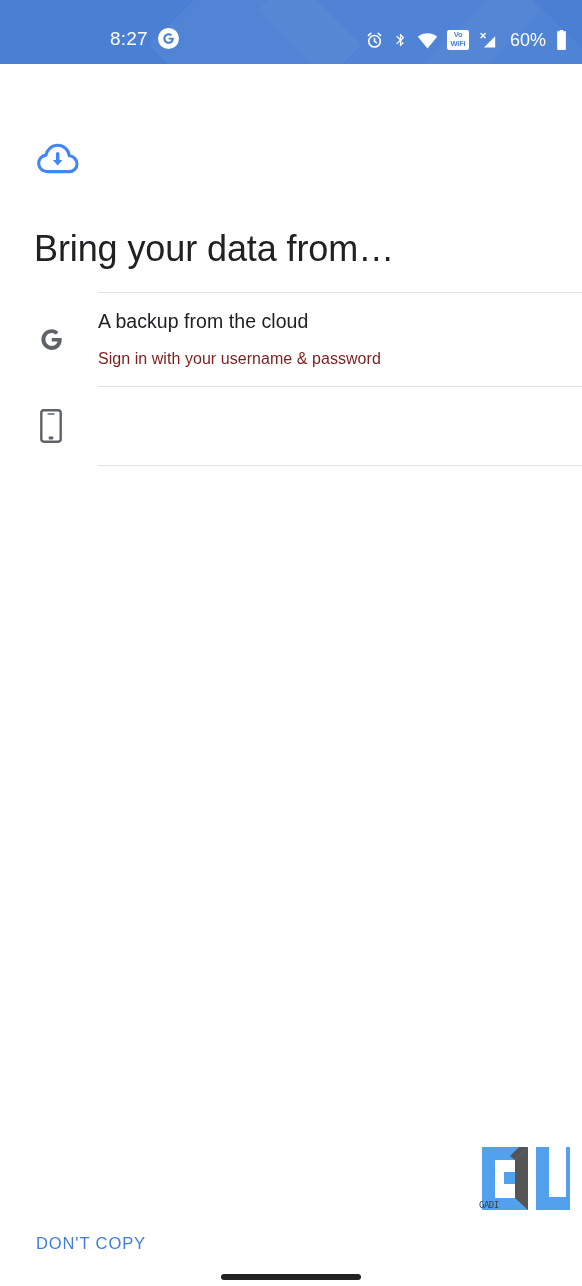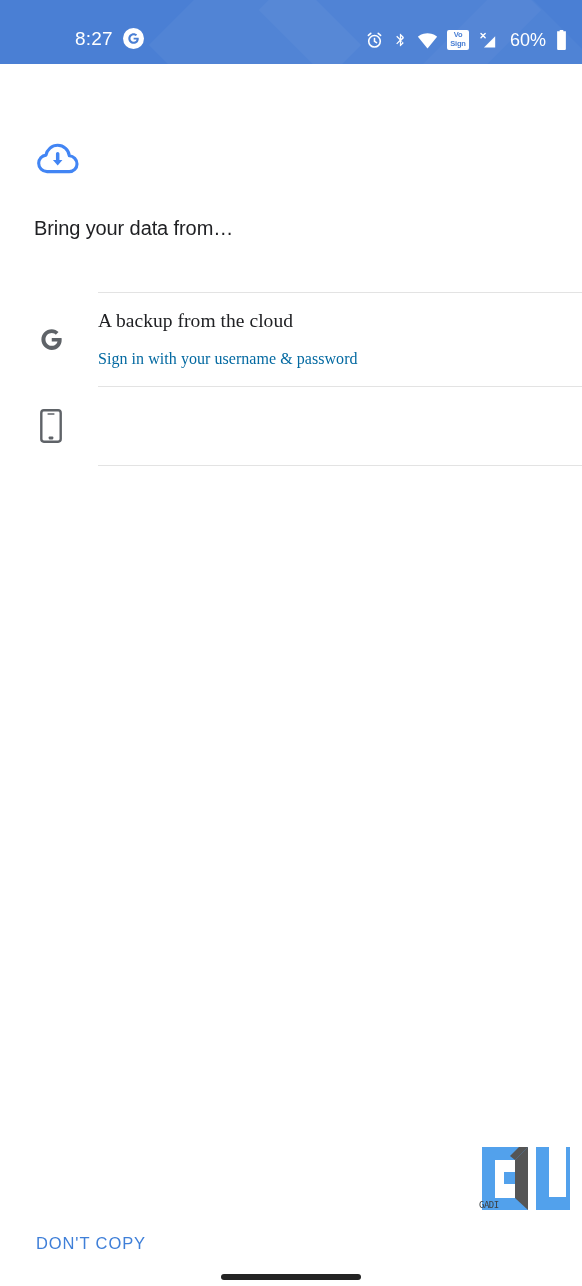--- a/index.html
+++ b/index.html
@@ -49,21 +49,21 @@
     background: rgba(255,255,255,0.03);
     transform: rotate(45deg);
   }
   .sb-left {
     position: absolute;
     left: 0; top: 0;
     height: 76px;
     display: flex;
     align-items: center;
     gap: 10px;
-    padding-left: 75px;
+    padding-left: 110px;
   }
   .sb-time {
     color: #ffffff;
     font-size: 19px;
     letter-spacing: 0.2px;
     line-height: 1;
   }
   .g-circle {
     width: 21px; height: 21px;
     border-radius: 50%;
@@ -109,21 +109,21 @@
     left: 0; top: 64px;
     width: 582px;
   }
   .hero-icon {
     position: absolute;
     left: 36px; top: 78px;
   }
   .page-title {
     position: absolute;
     left: 34px; top: 140px;
-    font-size: 20px;
+    font-size: 36px;
     font-weight: 400;
     color: #202124;
     letter-spacing: -0.1px;
     white-space: nowrap;
   }
 
   .divider {
     position: absolute;
     left: 98px;
     width: 484px;
@@ -146,31 +146,31 @@
 
   .row-icon {
     width: 98px;
     min-width: 98px;
     display: flex;
     align-items: center;
     justify-content: center;
     padding-left: 4px;
     box-sizing: border-box;
   }
-  .row-text { flex: 1; font-family: Liberation Serif, serif; }
+  .row-text { flex: 1; }
   .row-title {
     font-size: 19.5px;
     color: #202124;
     font-weight: 400;
     line-height: 26px;
     letter-spacing: 0.05px;
   }
   .row-sub {
     font-size: 16px;
-    color: #0369a1;
+    color: #7f1d1d;
     font-weight: 400;
     line-height: 22px;
     margin-top: 14px;
     letter-spacing: 0.05px;
   }
   .row-title sup {
     font-size: 11px;
     vertical-align: super;
     line-height: 0;
   }
@@ -253,21 +253,21 @@
           <path fill="#ffffff" d="M17.2 7.3 12 2h-1v7.6L6.6 5.2 5.2 6.6 10.6 12l-5.4 5.4 1.4 1.4L11 14.4V22h1l5.2-5.3-4-3.7 4-3.7zM13 5.8l2.1 2.1L13 10V5.8zm2.1 10.3L13 18.2V14l2.1 2.1z"></path>
         </svg>
       </span>
       <span>
         <svg width="21" height="17" viewBox="0 0 24 20">
           <path fill="#ffffff" d="M12 19.5 23.3 5.6C22.9 5.2 18.6 1.5 12 1.5S1.1 5.2.7 5.6L12 19.5z"></path>
         </svg>
       </span>
       <span class="vowifi">
         <div>Vo</div>
-        <div>Sign</div>
+        <div>WiFi</div>
       </span>
       <span>
         <svg width="21" height="20" viewBox="0 0 24 24">
           <path fill="#ffffff" d="M20 21V7.5L6.5 21H20z"></path>
           <path d="M3 4.2 8 9.3M8 4.2 3 9.3" stroke="#ffffff" stroke-width="1.7" stroke-linecap="round" fill="none"></path>
           <path d="M20 7.5 7 20.5" stroke="#4a7fd4" stroke-width="0.1" fill="none"></path>
           <path d="M19.2 9.5 9.3 19.6" stroke="#ffffff" stroke-width="1.2" fill="none" opacity="0"></path>
         </svg>
       </span>
       <span class="sb-batt-text">60%</span>

